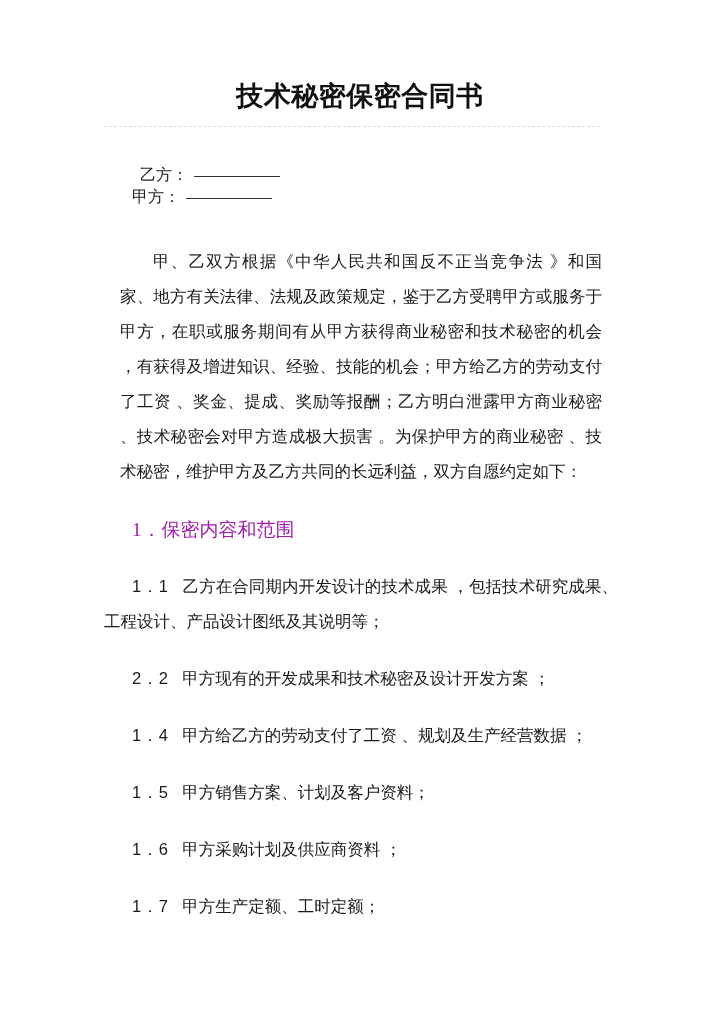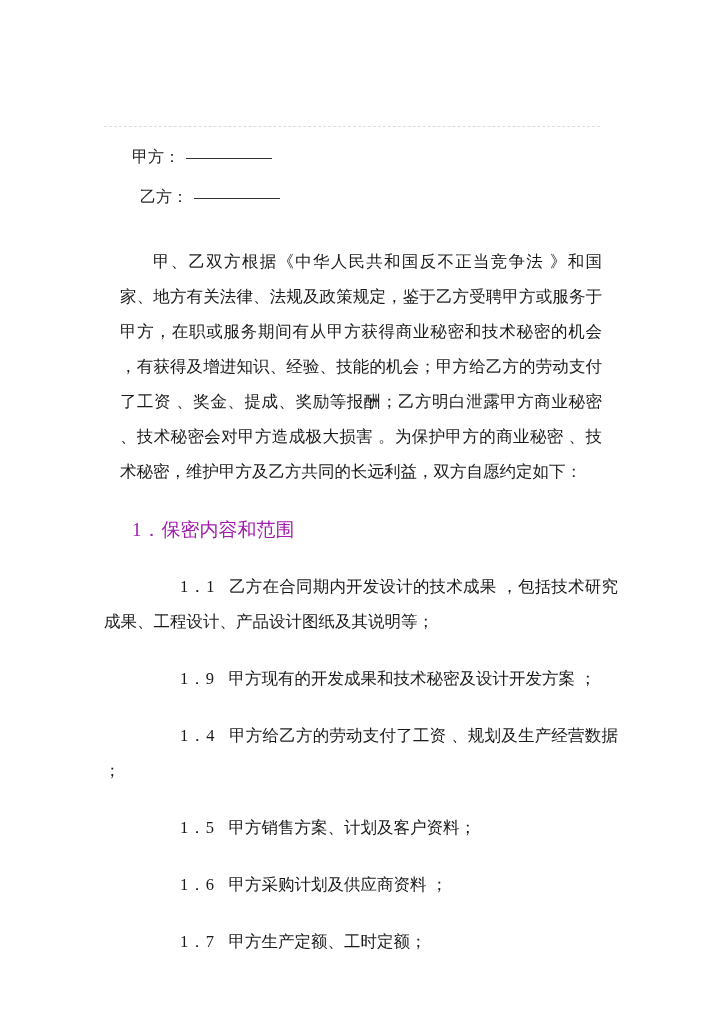--- a/index.html
+++ b/index.html
@@ -103,63 +103,63 @@
     font-size: 16.5px;
     line-height: 35px;
     color: #1a1a1a;
     margin: 22px 0 0 0;
     text-align: justify;
     text-justify: inter-ideograph;
     text-indent: 28px;
   }
 
   .clause .num {
-    font-family: Liberation Serif, serif;
+    font-family: Liberation Sans, sans-serif;
     letter-spacing: 0.5px;
-    margin-left: 48px;
   }
 
   .clause .gap { display: inline-block; width: 14px; }
 
   .section-heading .num {
     font-family: "Liberation Serif", "DejaVu Serif", serif;
     letter-spacing: 0.5px;
   }
 </style>
 </head>
 <body>
 
 <div class="page">
 
+  <div class="doc-title">技术秘密保密合同书</div>
 
   <div class="title-rule"></div>
 
   <div class="party-block">
+    <div class="party-line second">
+      <span>乙方：</span><span class="blank-rule"></span>
+    </div>
     <div class="party-line first">
       <span>甲方：</span><span class="blank-rule"></span>
-    </div>
-    <div class="party-line second">
-      <span>乙方：</span><span class="blank-rule"></span>
     </div>
   </div>
 
   <div class="body-area">
 
     <p class="preamble">甲、乙双方根据《中华人民共和国反不正当竞争法 》和国家、地方有关法律、法规及政策规定，鉴于乙方受聘甲方或服务于甲方，在职或服务期间有从甲方获得商业秘密和技术秘密的机会 ，有获得及增进知识、经验、技能的机会；甲方给乙方的劳动支付了工资 、奖金、提成、奖励等报酬；乙方明白泄露甲方商业秘密 、技术秘密会对甲方造成极大损害 。为保护甲方的商业秘密 、技术秘密，维护甲方及乙方共同的长远利益，双方自愿约定如下：</p>
 
     <p class="section-heading">
       <span class="num">1．</span><span>保密内容和范围</span>
     </p>
 
     <p class="clause">
       <span class="num">1．1</span><span class="gap"></span><span>乙方在合同期内开发设计的技术成果 ，包括技术研究成果、工程设计、产品设计图纸及其说明等；</span>
     </p>
 
     <p class="clause">
-      <span class="num">1．9</span><span class="gap"></span><span>甲方现有的开发成果和技术秘密及设计开发方案 ；</span>
+      <span class="num">2．2</span><span class="gap"></span><span>甲方现有的开发成果和技术秘密及设计开发方案 ；</span>
     </p>
 
 
     <p class="clause">
       <span class="num">1．4</span><span class="gap"></span><span>甲方给乙方的劳动支付了工资 、规划及生产经营数据 ；</span>
     </p>
 
     <p class="clause">
       <span class="num">1．5</span><span class="gap"></span><span>甲方销售方案、计划及客户资料；</span>
     </p>

